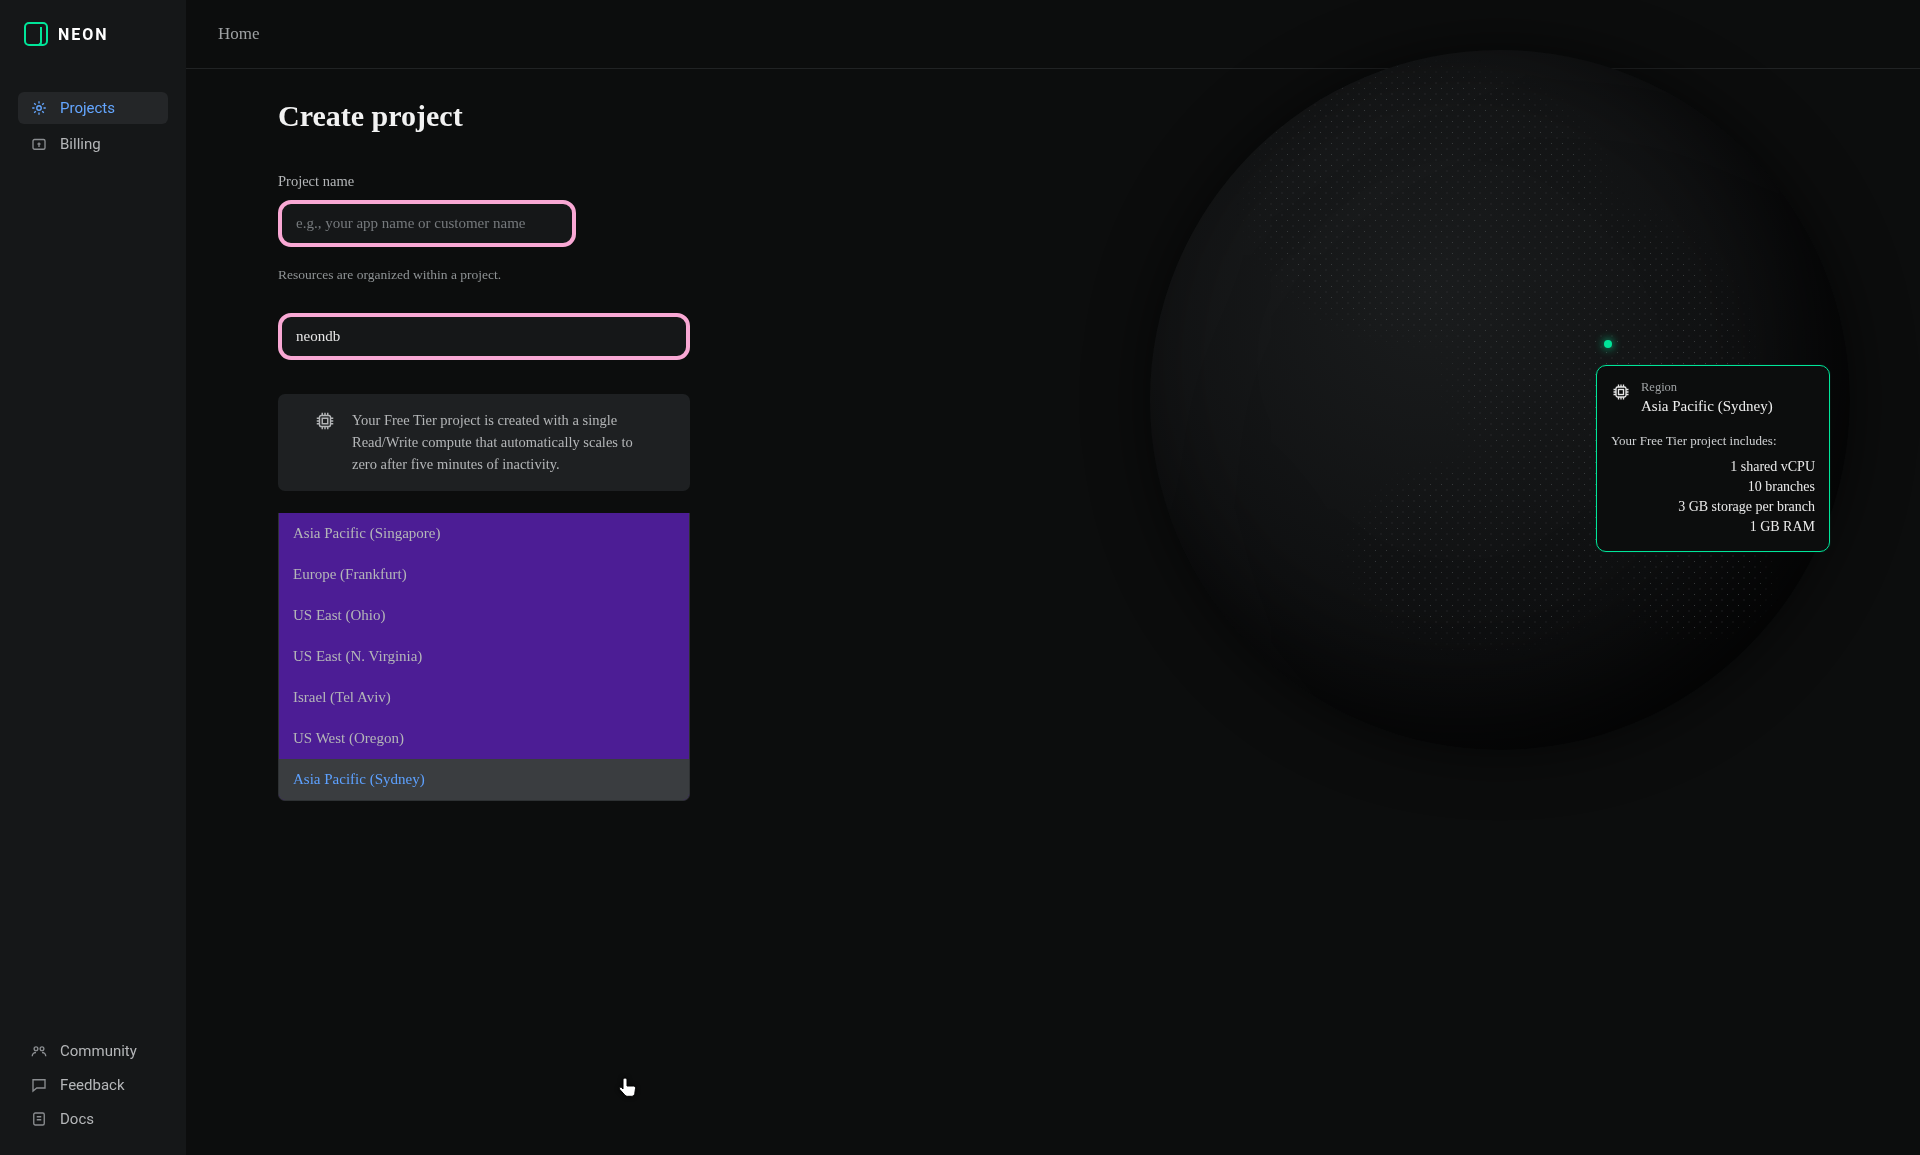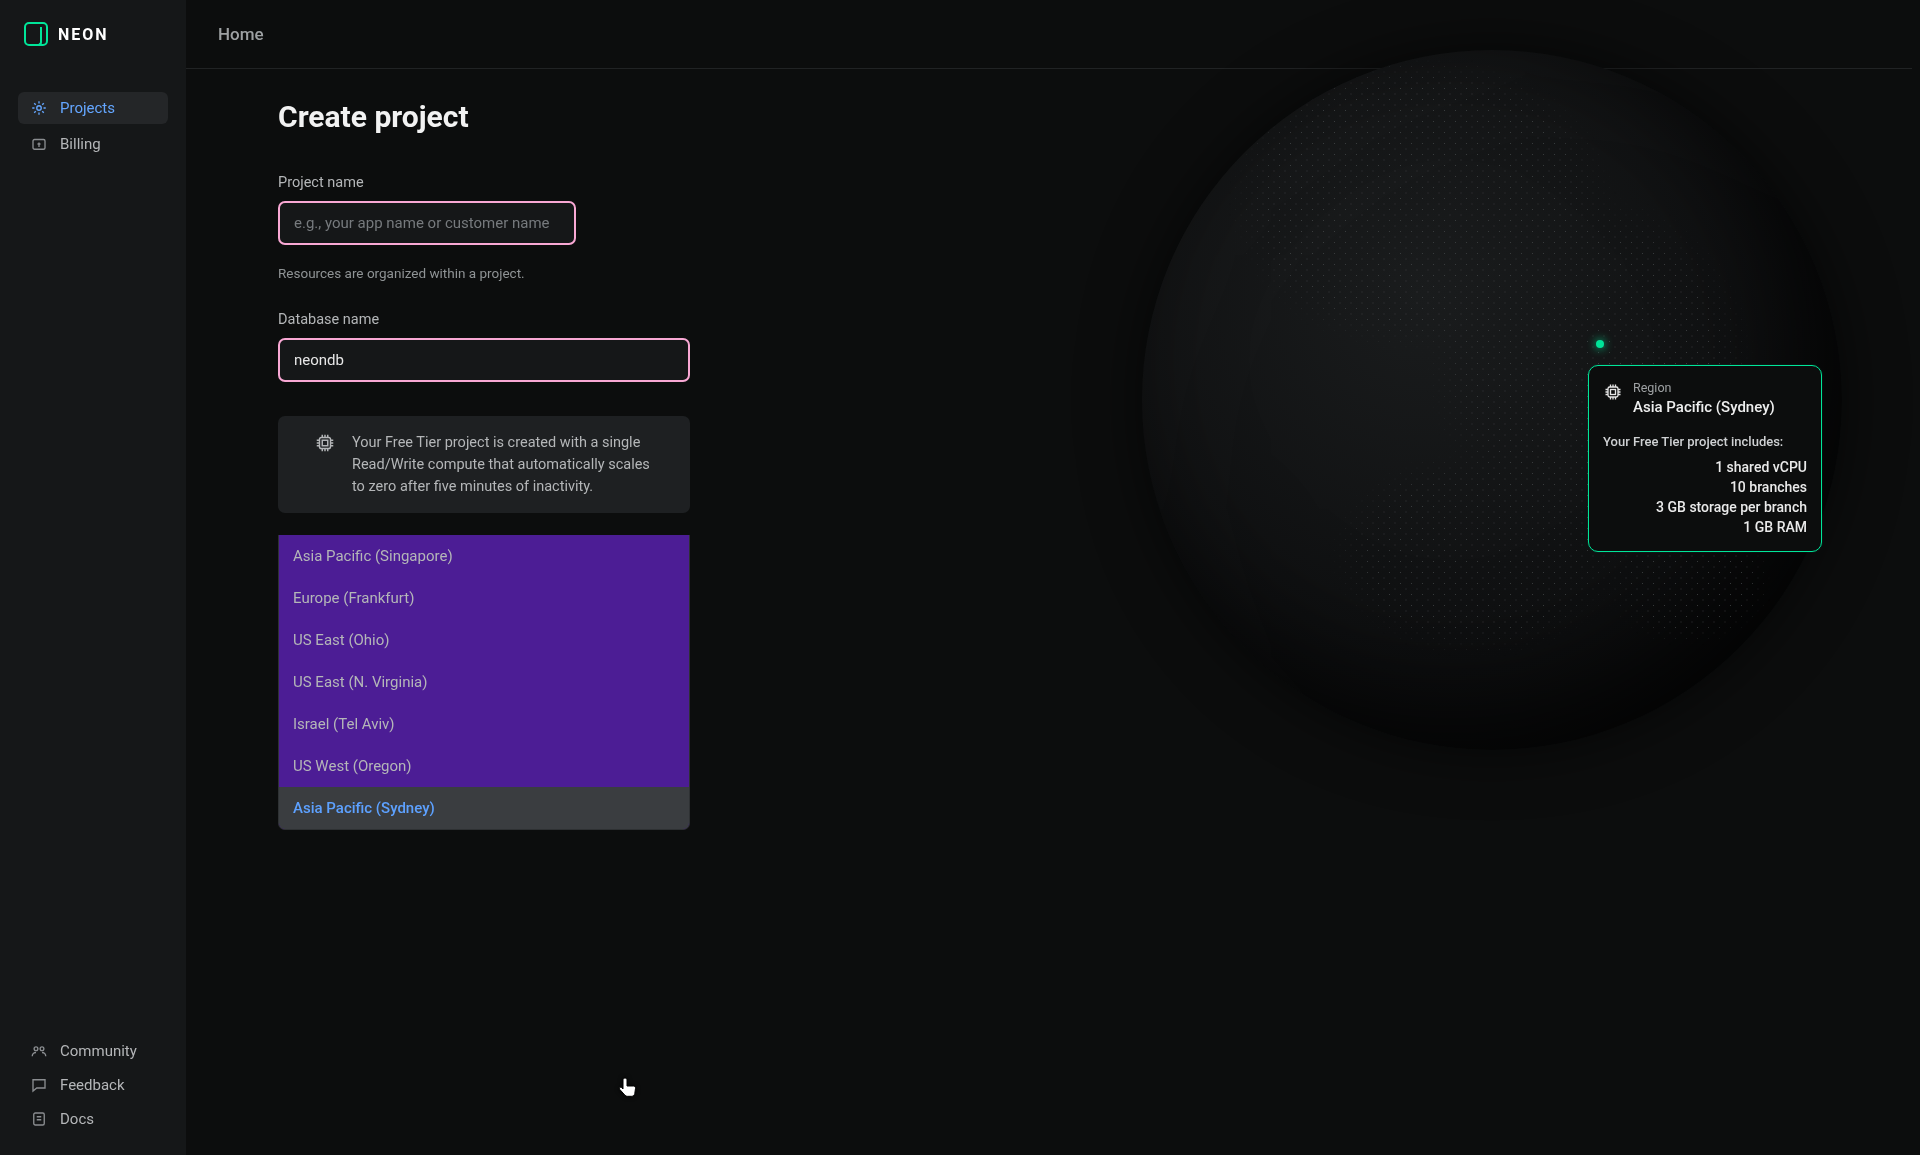--- a/index.html
+++ b/index.html
@@ -25,33 +25,33 @@
     .logo-text { color:#fff; font-weight:700; font-size:16px; letter-spacing:2px; }
     .nav-top { padding:14px 18px; display:flex; flex-direction:column; gap:4px; }
     .nav-item {
       display:flex; align-items:center; gap:12px; padding:7px 12px;
       border-radius:6px; font-size:15px; cursor:pointer; color:#b4b6b8;
     }
     .nav-item.active { background:#242628; color:#64a6ff; }
     .nav-item svg { width:18px; height:18px; flex-shrink:0; }
     .nav-bottom { margin-top:auto; padding:12px 18px 20px; display:flex; flex-direction:column; gap:2px; }
 
-    .main { position:absolute; left:186px; top:0; right:8px; height:100%; }
+    .main { position:absolute; left:186px; top:0; right:0; height:100%;font-family:Liberation Serif, serif; }
     .topbar {
       height:69px; display:flex; align-items:center; padding:0 32px;
       border-bottom:1px solid #212324; font-size:17px; color:#9ea1a3; font-weight:500;
     }
     .content { position:relative; padding:30px 0 0 92px; }
     h1 { color:#f2f2f2; font-size:30px; font-weight:700; margin-bottom:40px; }
 
     .form-row { display:flex; gap:10px; }
     .field { display:flex; flex-direction:column; gap:10px; }
     .field-label { font-size:14.5px; color:#b4b6b8; }
     .input, .select {
-      background:#151718; border:2px solid #f9a8d4; border-radius:7px;
+      background:#151718; border:4px solid #f9a8d4; border-radius:13px;
       color:#e6e6e6; font-size:15px; padding:11px 14px; outline:none;
       font-family:inherit;
     }
     .input::placeholder { color:#767a7d; }
     .input.w-project { width:298px; }
     .help { font-size:13.5px; color:#8f9395; margin-top:10px; }
     .select { display:flex; align-items:center; justify-content:space-between; gap:12px; cursor:pointer; }
     .select.pg { width:106px; }
     .input.w-db { width:412px; margin-bottom:34px; }
 
@@ -209,21 +209,20 @@
 
     <div class="form-row">
       <div class="field">
         <label class="field-label">Project name</label>
         <input class="input w-project" placeholder="e.g., your app name or customer name" style="">
         <div class="help">Resources are organized within a project.</div>
       </div>
     </div>
 
     <div class="field" style="margin-top:30px;">
-      <label class="field-label">Database name</label>
       <input class="input w-db" value="neondb" style="">
     </div>
 
     <div class="info-box">
       <svg width="22" height="22" viewBox="0 0 24 24" style="flex-shrink:0;">
           <g fill="none" stroke="#b4b6b8" stroke-width="1.6">
             <rect x="6" y="6" width="12" height="12" rx="2"></rect>
             <rect x="9" y="9" width="6" height="6"></rect>
             <path d="M9 3v3M12 3v3M15 3v3M9 18v3M12 18v3M15 18v3M3 9h3M3 12h3M3 15h3M18 9h3M18 12h3M18 15h3"></path>
           </g>

